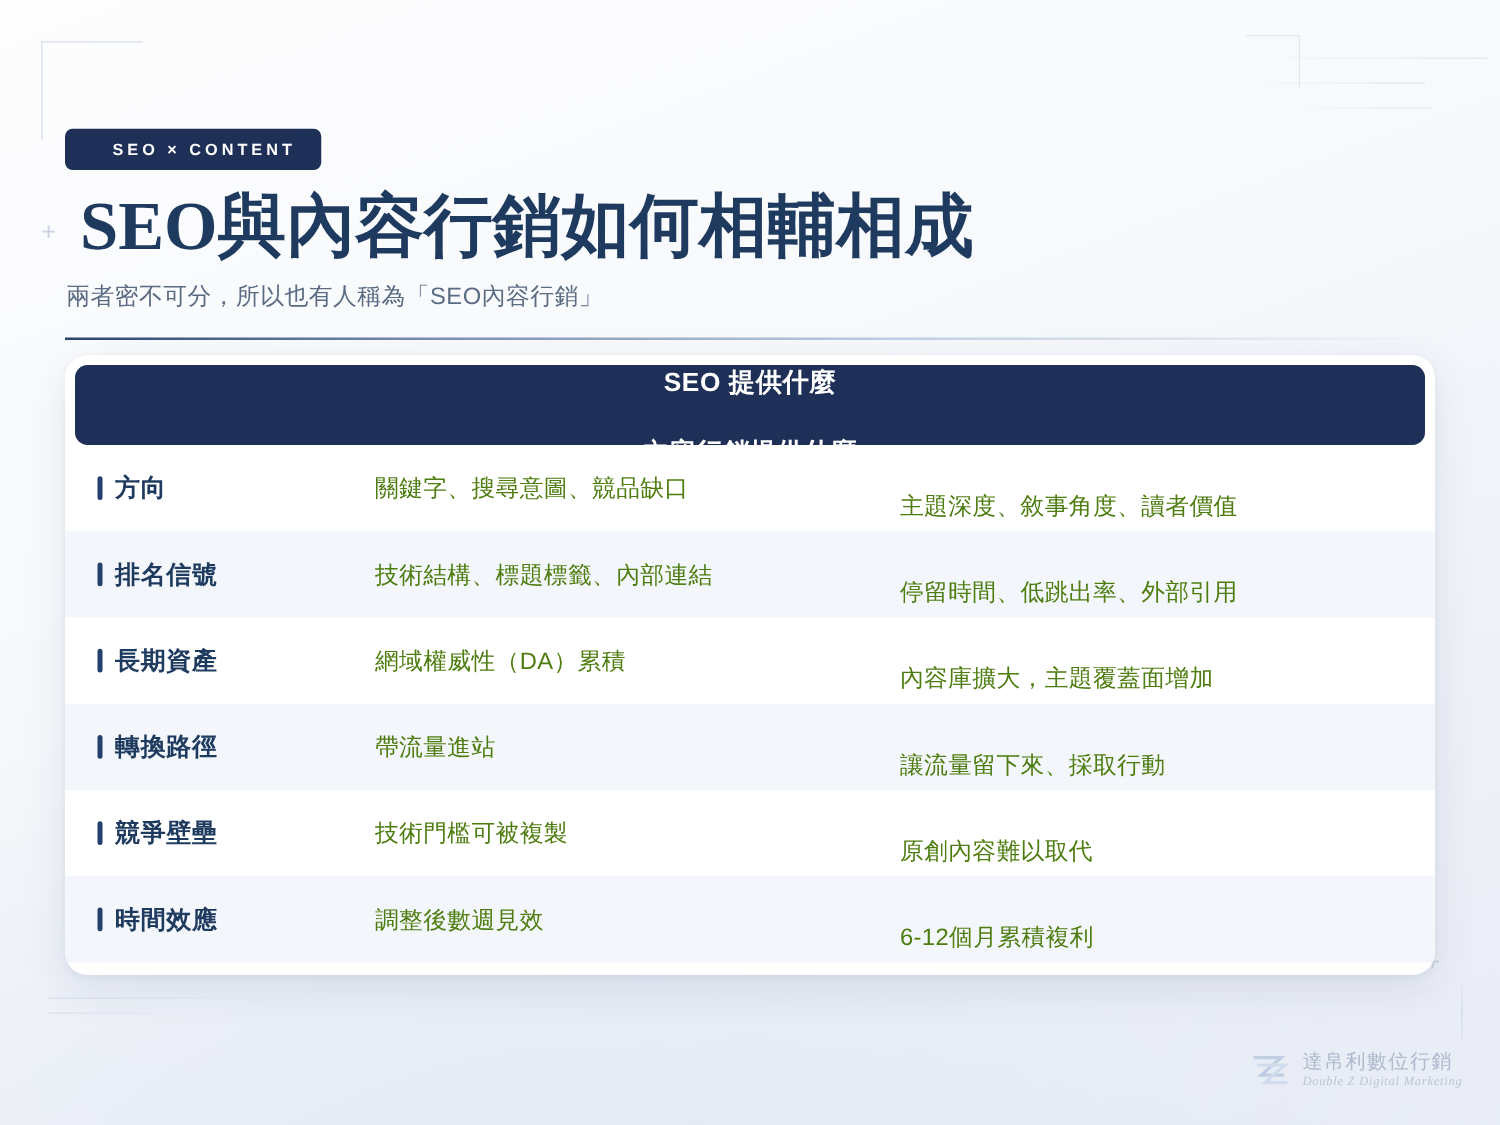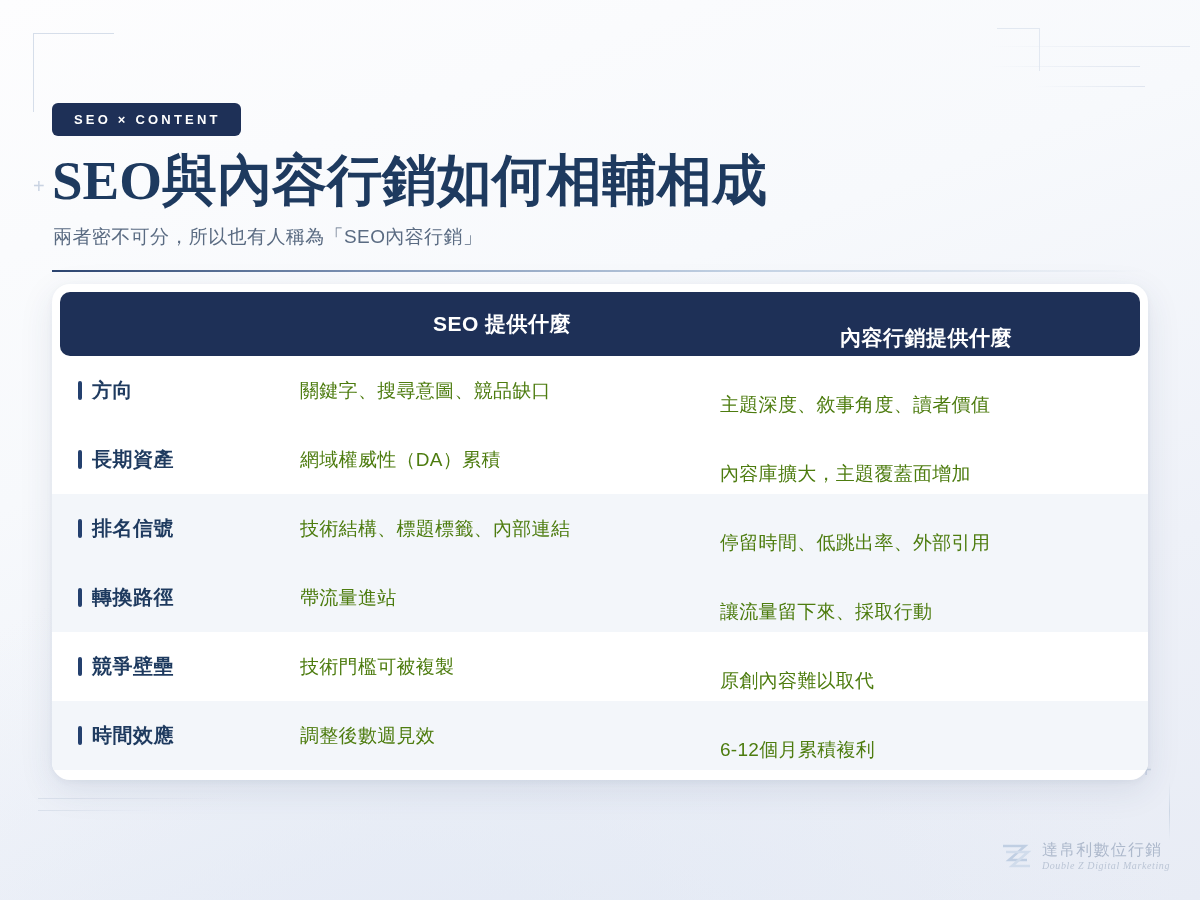--- a/index.html
+++ b/index.html
@@ -113,26 +113,26 @@
     top: 103px;
     width: 1100px;
   }
   .badge {
     display: inline-block;
     background: #1e3057;
     color: #ffffff;
     font-size: 13px;
     font-weight: 700;
     letter-spacing: 3.2px;
-    padding: 9px 20px 9px 22px;
+    padding: 9px 20px 9px 38px;
     border-radius: 6px;
     white-space: nowrap;
   }
   .title {
-    margin: 14px 0 0 0;
+    margin: 14px 0 0 12px;
     font-family: "Liberation Serif", "DejaVu Serif", serif;
     font-size: 55px;
     font-weight: 700;
     color: #1e3a5f;
     letter-spacing: 0px;
     line-height: 1.12;
     white-space: nowrap;
   }
   .subtitle {
     margin: 12px 0 0 1px;
@@ -160,20 +160,21 @@
     overflow: hidden;
     padding-bottom: 10px;
   }
   .table-head {
     display: flex;
     background: #1e3057;
     height: 64px;
     align-items: center;
     margin: 8px 8px 0 8px;
     border-radius: 10px;
+    flex-direction: column;
   }
   .th {
     color: #ffffff;
     font-size: 21px;
     font-weight: 700;
     text-align: center;
     letter-spacing: 0.5px;
   }
   .col-label { width: 232px; flex: none; }
   .col-a     { width: 420px; flex: none; }
@@ -286,36 +287,36 @@
 
     <div class="row">
       <div class="rl col-label">
         <span class="accent"></span>
         <span class="label-text">方向</span>
       </div>
       <div class="cell col-a">關鍵字、搜尋意圖、競品缺口</div>
       <div class="cell col-b">主題深度、敘事角度、讀者價值</div>
     </div>
 
+    <div class="row alt">
+      <div class="rl col-label">
+        <span class="accent"></span>
+        <span class="label-text">排名信號</span>
+      </div>
+      <div class="cell col-a">技術結構、標題標籤、內部連結</div>
+      <div class="cell col-b">停留時間、低跳出率、外部引用</div>
+    </div>
+
     <div class="row">
       <div class="rl col-label">
         <span class="accent"></span>
         <span class="label-text">長期資產</span>
       </div>
       <div class="cell col-a">網域權威性（DA）累積</div>
       <div class="cell col-b">內容庫擴大，主題覆蓋面增加</div>
-    </div>
-
-    <div class="row alt">
-      <div class="rl col-label">
-        <span class="accent"></span>
-        <span class="label-text">排名信號</span>
-      </div>
-      <div class="cell col-a">技術結構、標題標籤、內部連結</div>
-      <div class="cell col-b">停留時間、低跳出率、外部引用</div>
     </div>
 
     <div class="row alt">
       <div class="rl col-label">
         <span class="accent"></span>
         <span class="label-text">轉換路徑</span>
       </div>
       <div class="cell col-a">帶流量進站</div>
       <div class="cell col-b">讓流量留下來、採取行動</div>
     </div>

